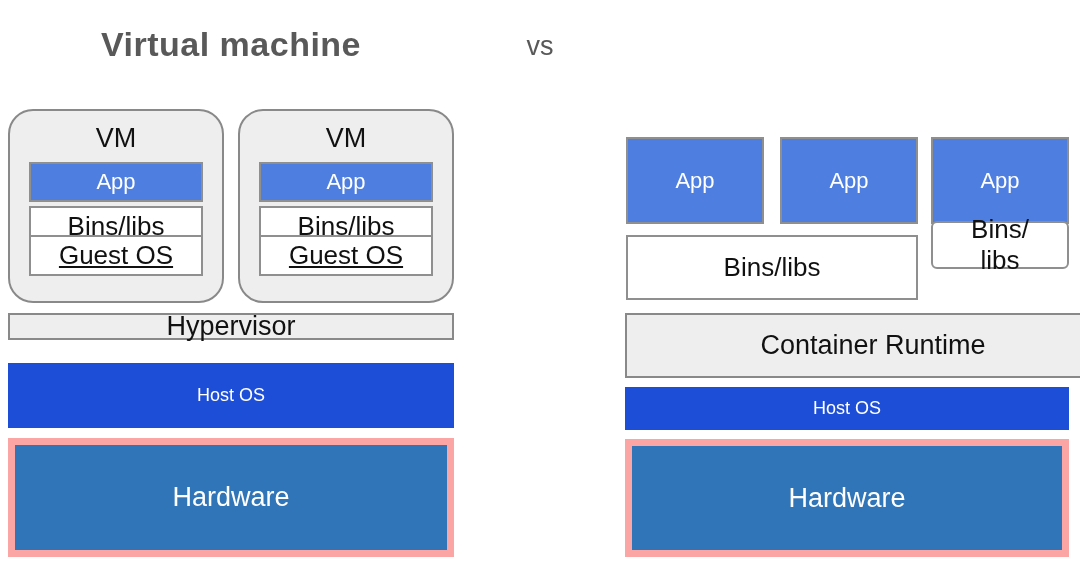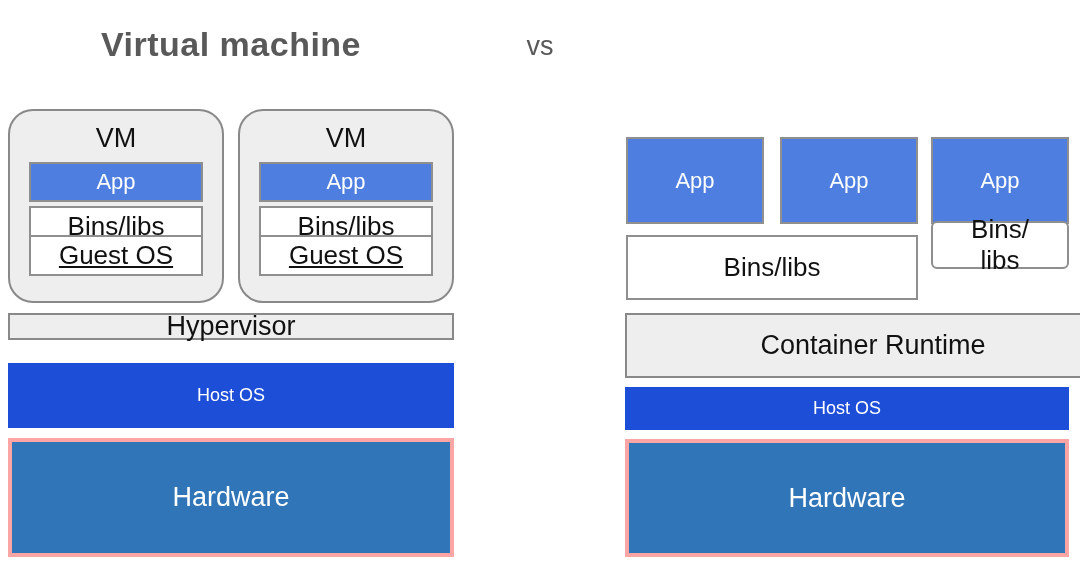--- a/index.html
+++ b/index.html
@@ -54,21 +54,21 @@
     color: #ffffff;
     font-size: 22px;
   }
   .bar-darkgray {
     background: #1d4ed8;
     color: #ffffff;
     font-size: 18px;
   }
   .bar-steelblue {
     background: #3075b7;
-    border: 4px solid #fca5a5;
+    border: 7px solid #fca5a5;
     color: #ffffff;
     font-size: 27px;
   }
   .bar-lightgray {
     background: #eeeeee;
     border: 2px solid #898989;
     font-size: 27px;
     color: #111111;
   }
 

